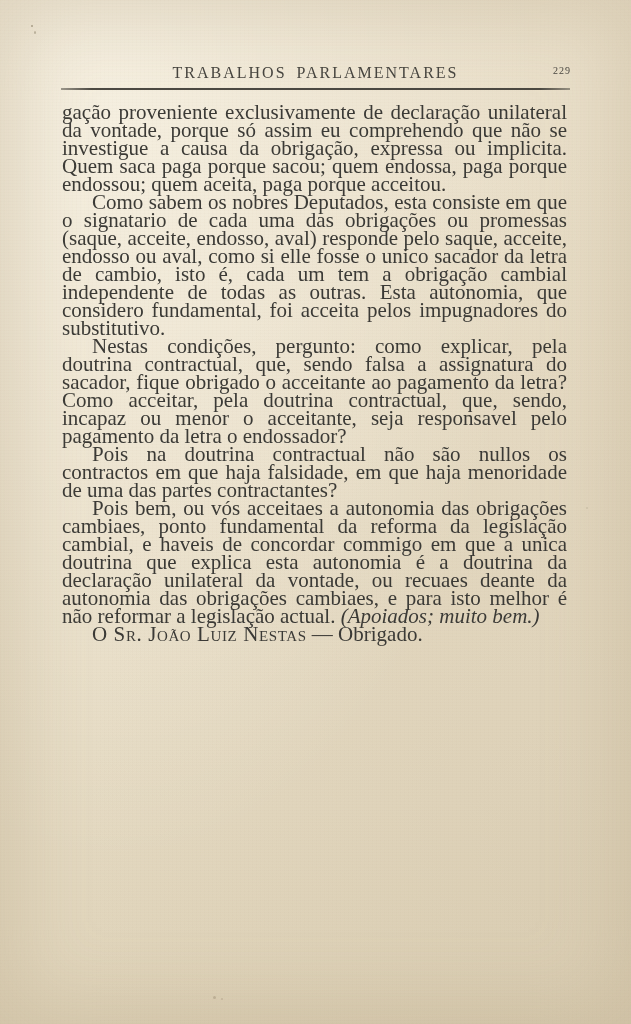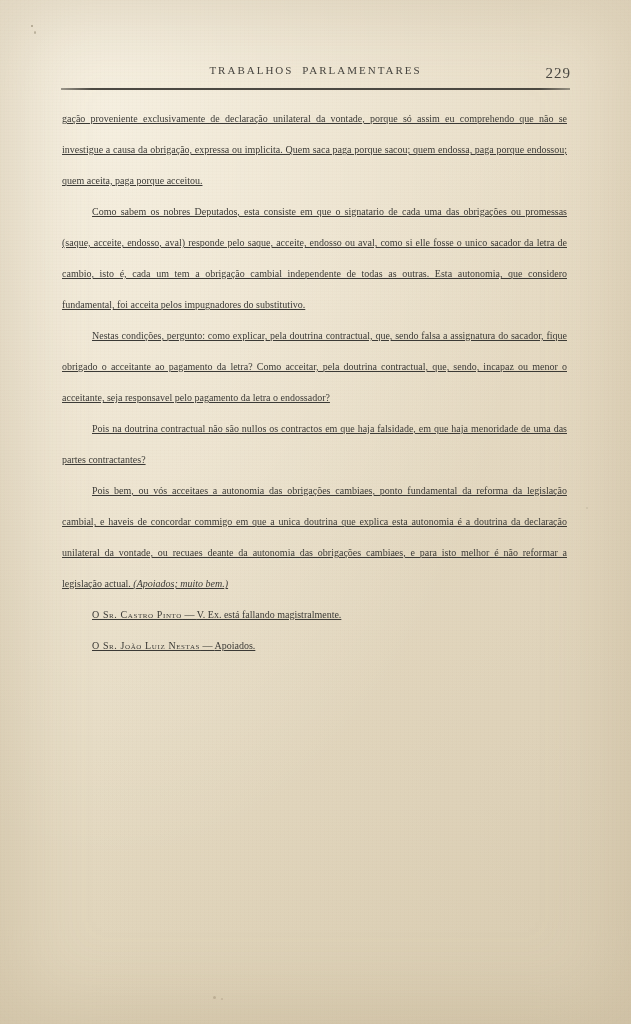--- a/index.html
+++ b/index.html
@@ -52,32 +52,32 @@
     right: 62px;
     top: 64px;
     height: 24px;
   }
   .runhead-title {
     position: absolute;
     left: 0;
     right: 0;
     top: 0;
     text-align: center;
-    font-size: 11px;
+    font-size: 16px;
     letter-spacing: 2.0px;
     word-spacing: 4px;
     color: #46443f;
     text-transform: uppercase;
     white-space: nowrap;
   }
   .runhead-folio {
     position: absolute;
     right: -2px;
     top: 1px;
-    font-size: 15px;
+    font-size: 10px;
     letter-spacing: 1px;
     color: #46443f;
   }
   .runhead-rule {
     position: absolute;
     left: -1px;
     right: -1px;
     top: 24px;
     height: 2px;
     background: linear-gradient(90deg,
@@ -89,28 +89,27 @@
 
   
   .textblock {
     position: absolute;
     left: 62px;
     top: 103px;
     width: 505px;
   }
   p.para {
     margin: 0;
-    font-size: 10px;
-    line-height: 31px;
+    font-size: 21px;
+    line-height: 18px;
     text-align: justify;
     text-align-last: left;
     text-justify: inter-word;
     color: #3b3a36;
     hyphens: none;
-    text-decoration: underline;
   }
   p.indent {
     text-indent: 30px;
   }
   .sc {
     font-variant: small-caps;
     letter-spacing: .6px;
   }
   .it {
     font-style: italic;
@@ -153,26 +152,23 @@
     </p>
 
     <p class="para indent">
       <span>Pois na doutrina contractual não são nullos os contractos em que haja falsidade, em que haja menoridade de uma das partes contractantes?</span>
     </p>
 
     <p class="para indent">
       <span>Pois bem, ou vós acceitaes a autonomia das obrigações cambiaes, ponto fundamental da reforma da legislação cambial, e haveis de concordar commigo em que a unica doutrina que explica esta autonomia é a doutrina da declaração unilateral da vontade, ou recuaes deante da autonomia das obrigações cambiaes, e para isto melhor é não reformar a legislação actual. </span><span class="it">(Apoiados; muito bem.)</span>
     </p>
 
-    <p class="para indent">
-      <span class="sc">O Sr. Castro Pinto</span><span> — </span><span>V. Ex. está fallando magistralmente.</span>
-    </p>
 
     <p class="para indent">
-      <span class="sc">O Sr. João Luiz Nestas</span><span> — </span><span>Apoiados.</span>
+      <span class="sc">O Sr. João Luiz Nestas</span><span> — </span><span>Obrigado.</span>
     </p>
 
 
   </div>
 
   <span class="speck" style="left:31px; top:25px; width:2px; height:2px;"></span>
   <span class="speck" style="left:34px; top:31px; width:2px; height:3px; opacity:.75;"></span>
   <span class="speck" style="left:213px; top:996px; width:3px; height:3px; opacity:.5;"></span>
   <span class="speck" style="left:221px; top:998px; width:2px; height:2px; opacity:.4;"></span>
   <span class="speck" style="left:586px; top:507px; width:2px; height:2px; opacity:.3;"></span>

